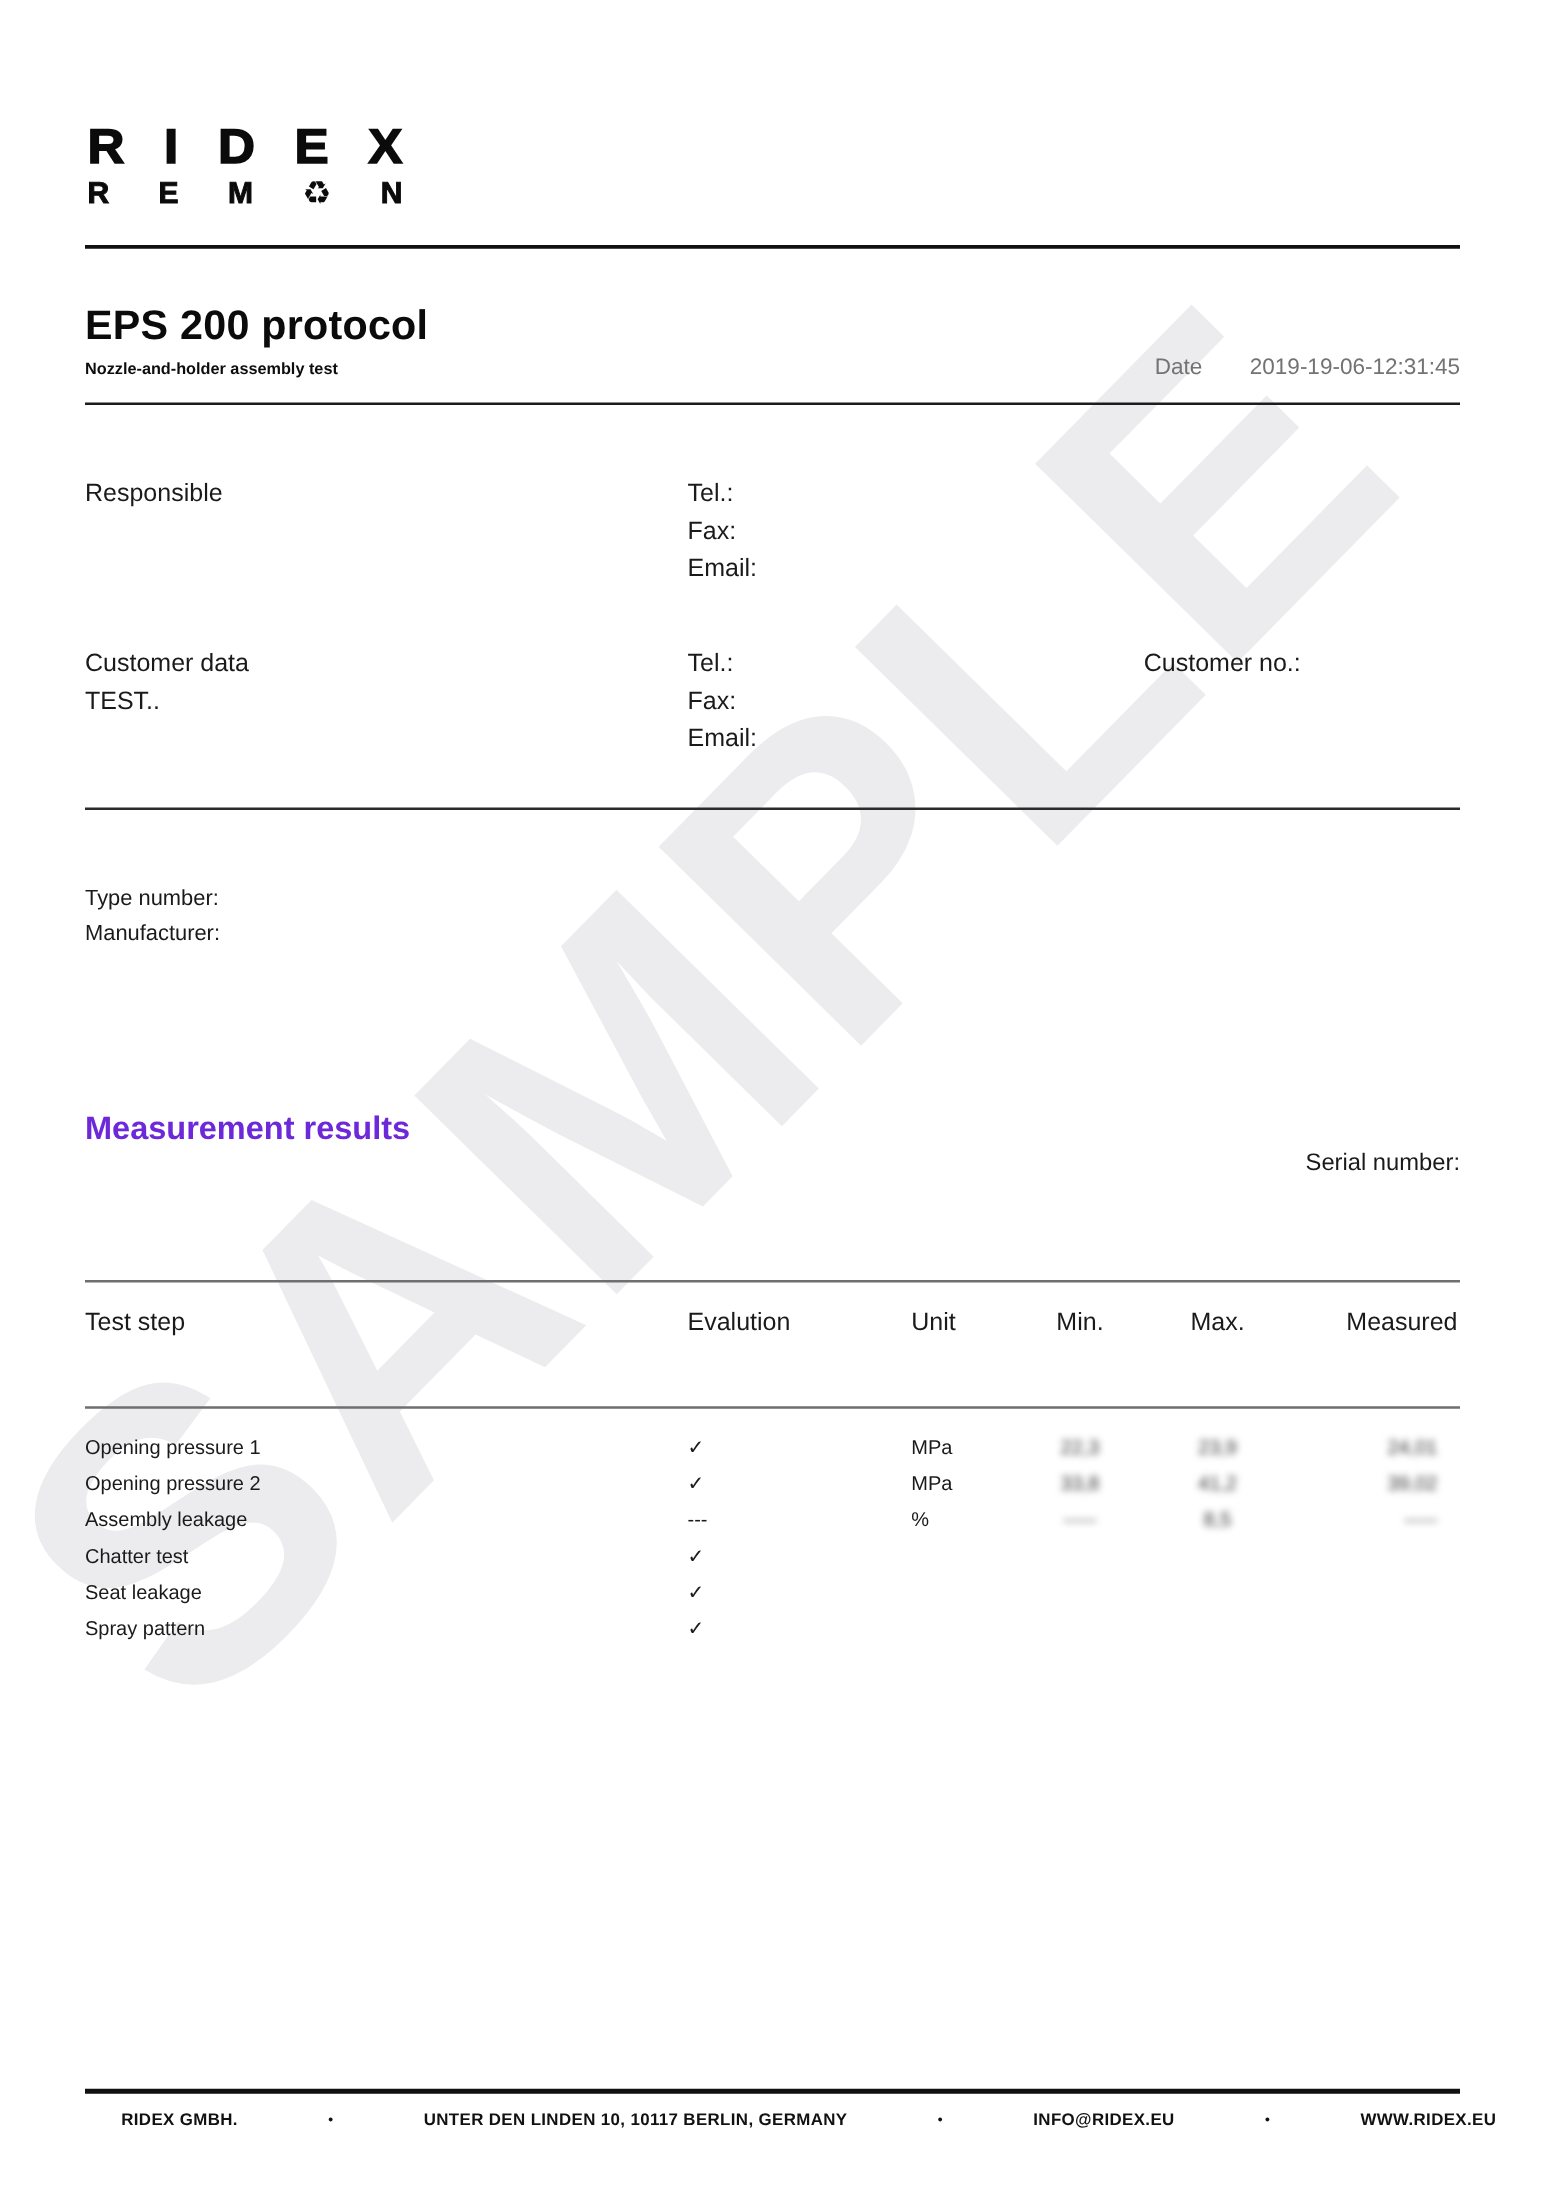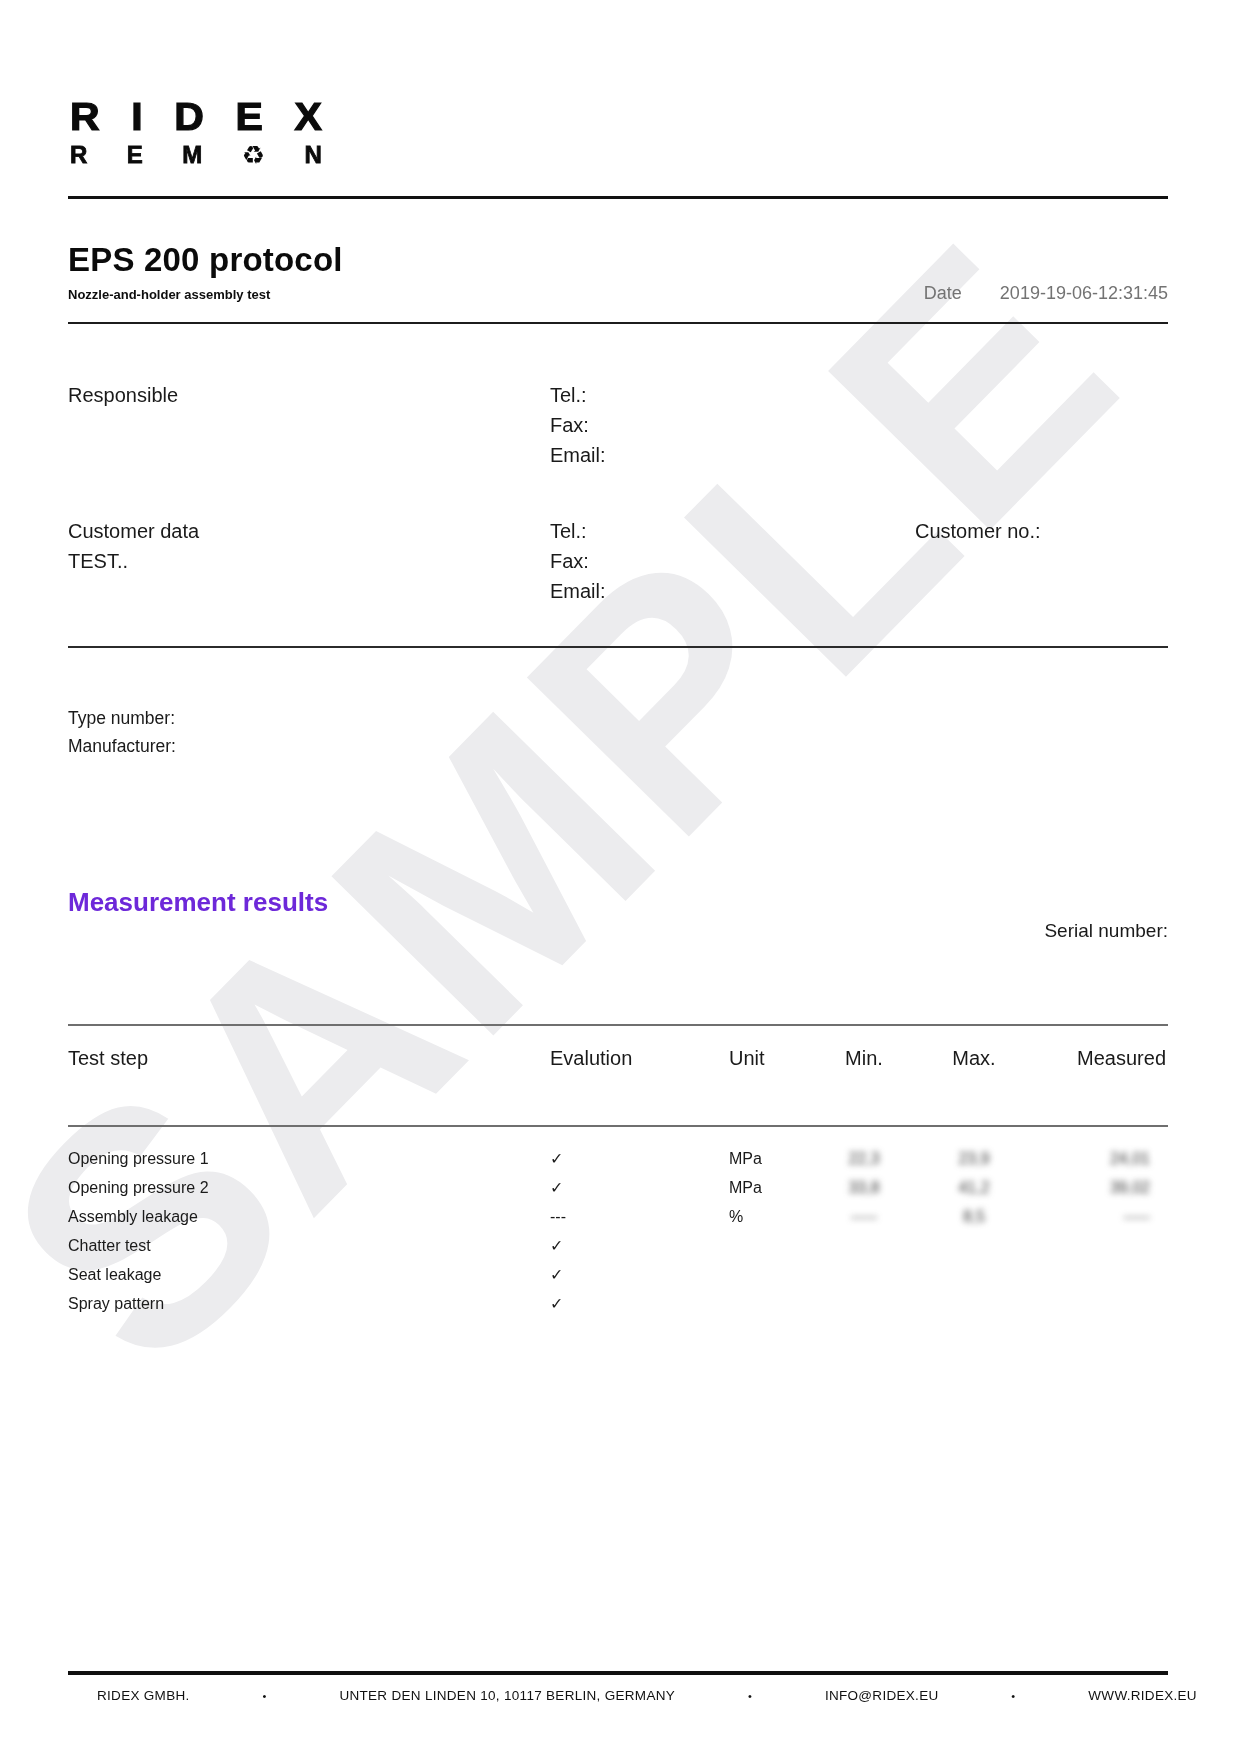--- a/index.html
+++ b/index.html
@@ -57,21 +57,21 @@
   .tbody{top:1144px;}
   .tbody .trow{display:grid;grid-template-columns:482px 179px 80px 110px 110px 1fr;line-height:29px;}
   .c-min,.c-max{text-align:center;}
   .c-measured{text-align:right;}
   .thead .c-measured{padding-right:2px;}
   .tbody .c-measured{padding-right:18px;}
   .blurred{filter:blur(3px);color:#3a3a3a;}
 
   
   .footer-row{top:1688px;display:flex;justify-content:space-between;align-items:center;
-    font-size:13.5px;font-weight:400;letter-spacing:.3px;color:#111;white-space:nowrap;padding-left:29px;}
+    font-size:13.5px;font-weight:700;letter-spacing:.3px;color:#111;white-space:nowrap;padding-left:29px;}
   .footer-sep{font-size:11px;}
 </style>
 </head>
 <body>
 
 <div class="page">
 
   <div class="watermark">SAMPLE</div>
 
   <div class="logo">

